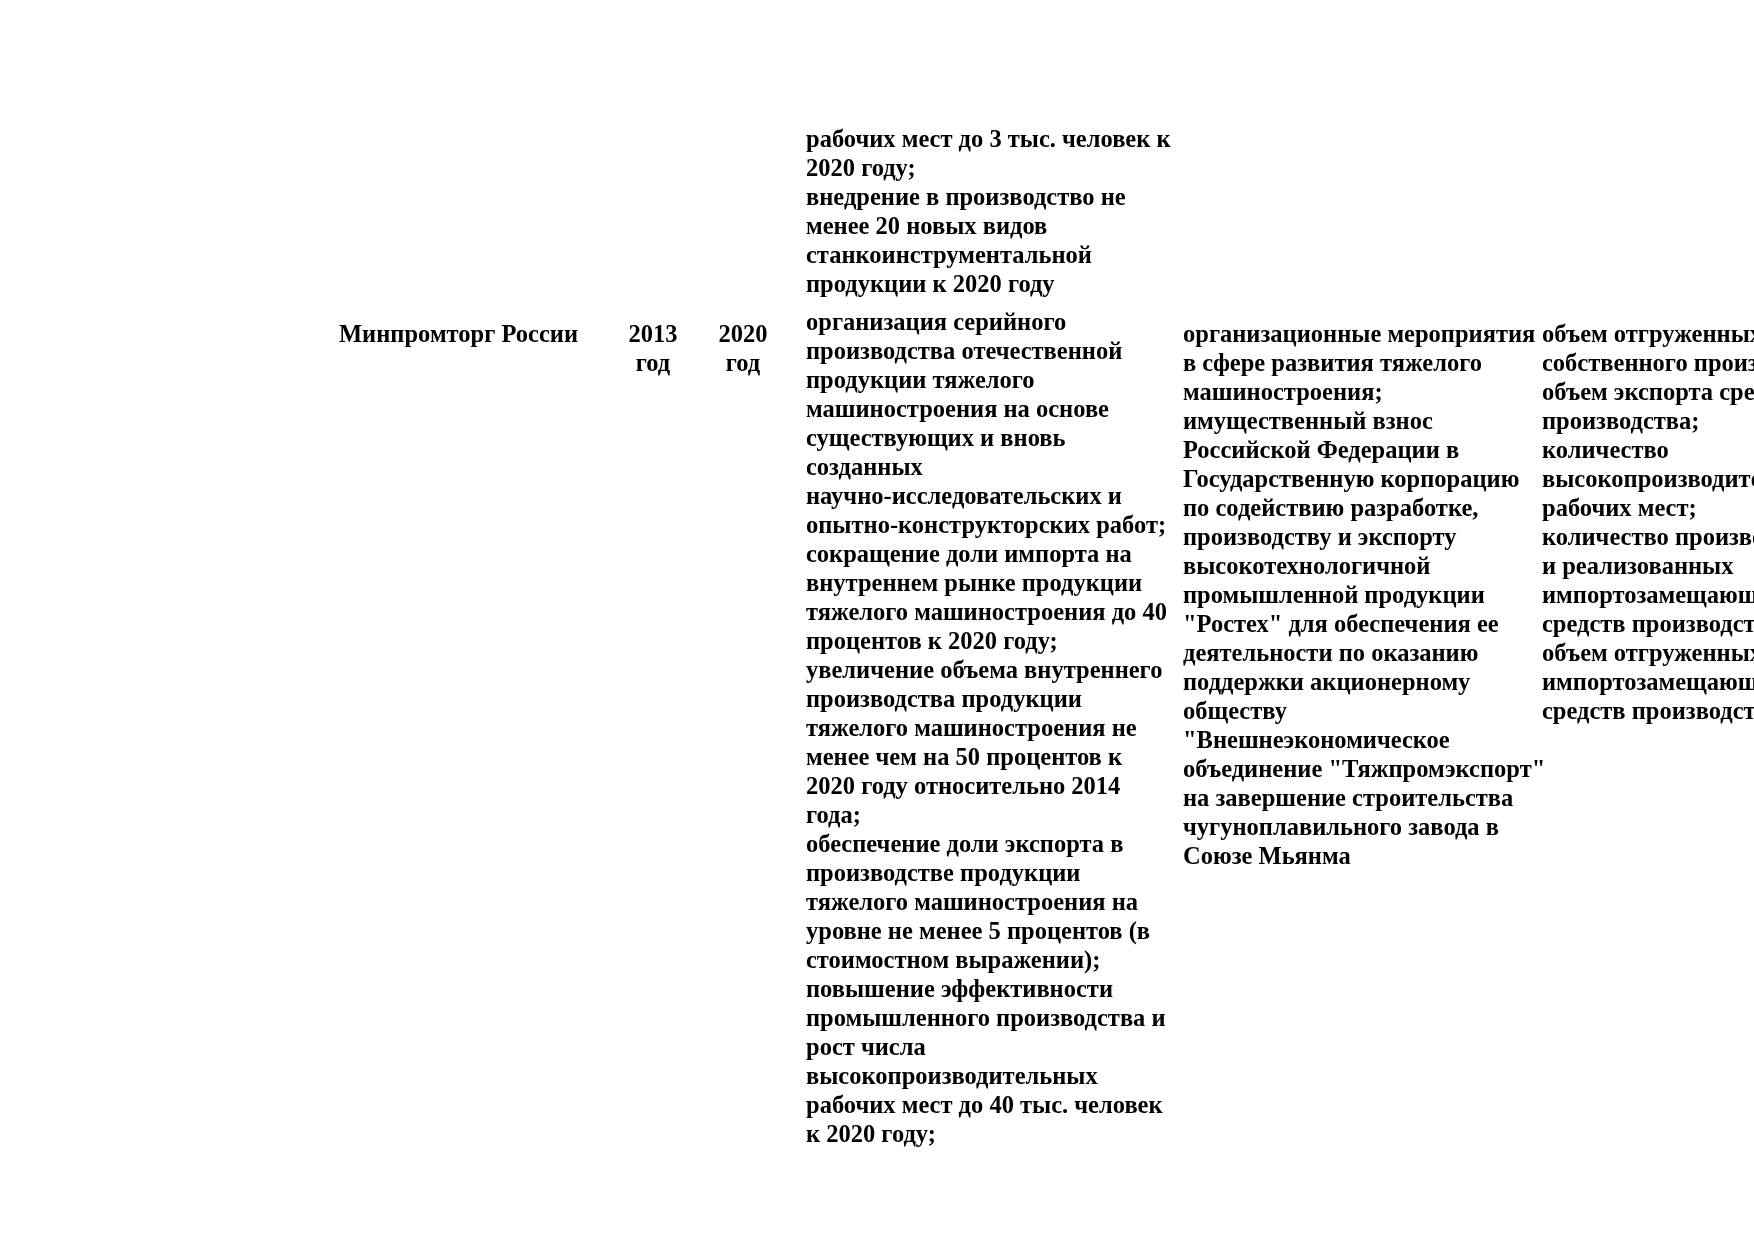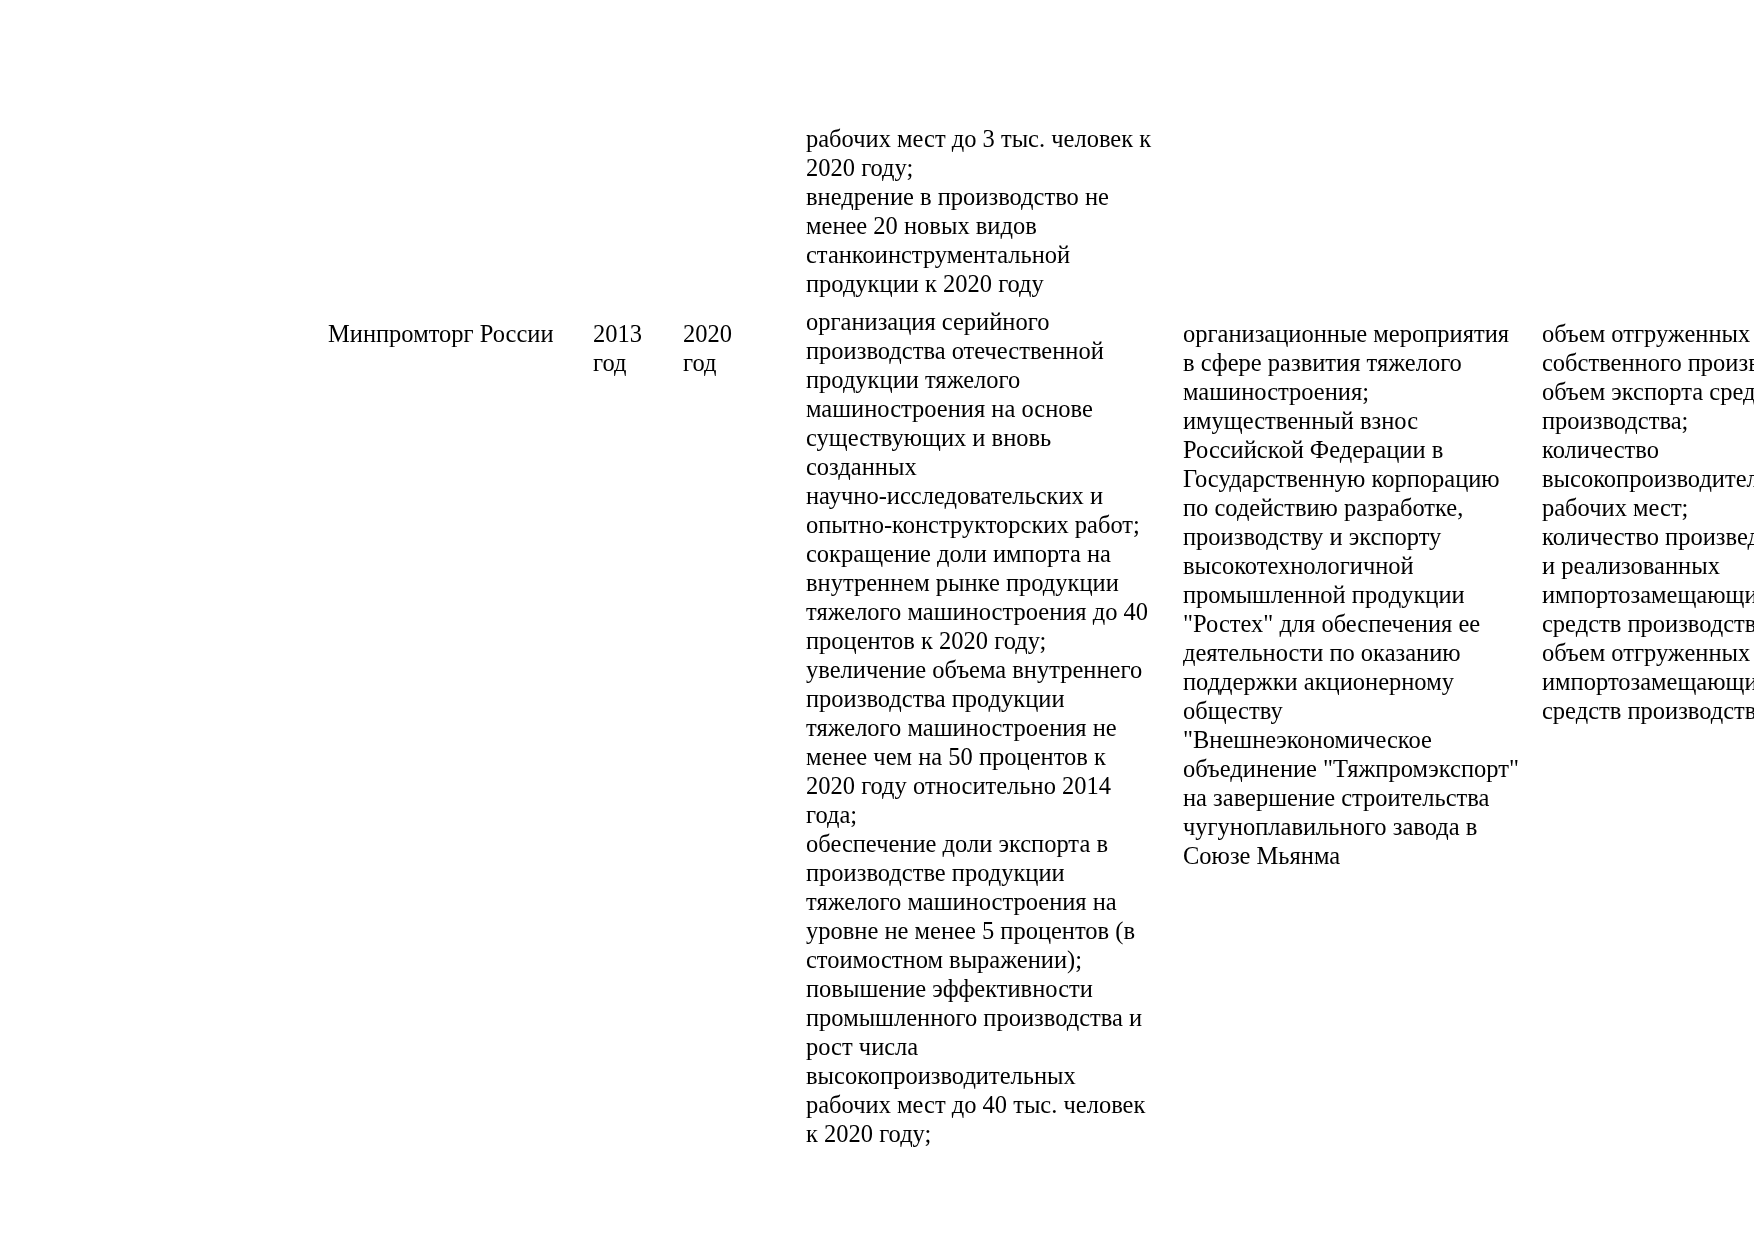--- a/index.html
+++ b/index.html
@@ -16,27 +16,28 @@
   }
   .page {
     position: absolute;
     inset: 0;
     background: #ffffff;
   }
   .cell {
     position: absolute;
     white-space: pre-line;
     text-align: left;
+    font-weight: bold;
   }
-  .cell.center { text-align: left; }
+  .cell.center { text-align: center; }
   
   .cont-results   { left: 806px;  top: 124px; width: 390px; }
   
   .col-activity   { left: 145px;  top: 319px; width: 235px; }
-  .col-executor   { left: 328px;  top: 319px; width: 250px; }
+  .col-executor   { left: 328px;  top: 319px; width: 250px; text-align: right; }
   .col-start-year { left: 593px;  top: 319px; width: 120px; }
   .col-end-year   { left: 683px;  top: 319px; width: 120px; }
   .col-results    { left: 806px;  top: 307px; width: 390px; }
   .col-directions { left: 1183px; top: 319px; width: 390px; }
   
   .col-indicators { left: 1542px; top: 319px; width: 430px; }
 </style>
 </head>
 <body>
 

